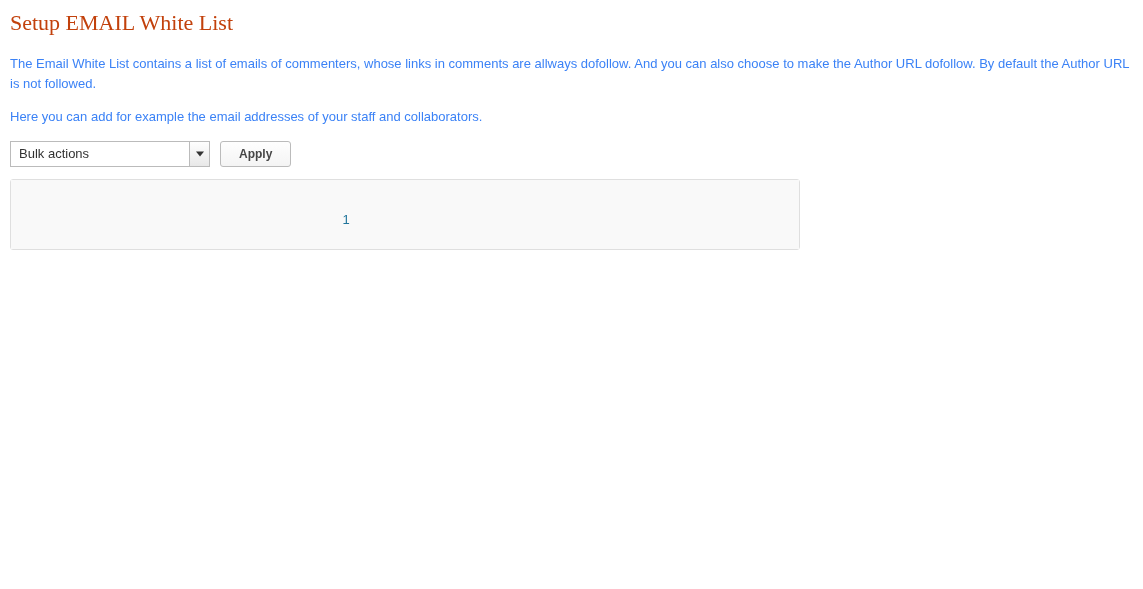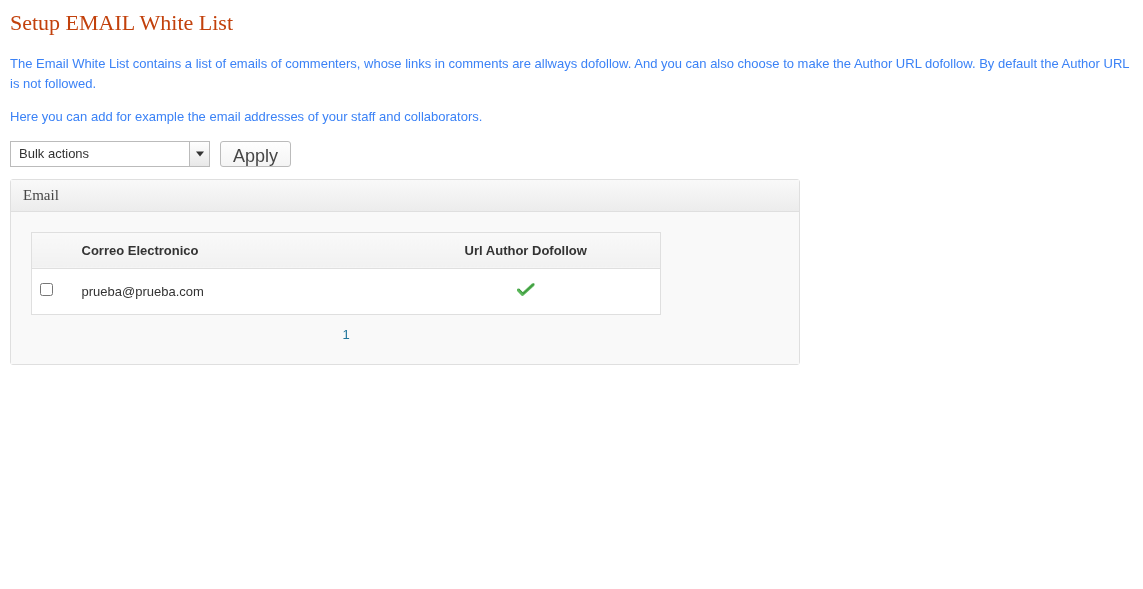--- a/index.html
+++ b/index.html
@@ -59,25 +59,26 @@
       cursor: pointer;
     }
     .bulk-select-arrow svg {
       width: 8px;
       height: 6px;
     }
     .apply-button {
       background: linear-gradient(to bottom, #fefefe, #f4f4f4);
       border: 1px solid #bbb;
       border-radius: 3px;
-      padding: 4px 12px;
-      font-size: 18px;
+      padding: 4px 18px;
+      font-size: 12px;
       color: #464646;
       cursor: pointer;
       height: 26px;
+      font-weight: bold;
     }
     .panel {
       border: 1px solid #dfdfdf;
       border-radius: 3px;
       width: 790px;
       background: #f9f9f9;
     }
     .panel-header {
       background: linear-gradient(to bottom, #f9f9f9, #ececec);
       border-bottom: 1px solid #dfdfdf;
@@ -164,44 +165,18 @@
     <span class="bulk-select-arrow">
       <svg viewBox="0 0 10 6">
           <polygon points="0,0 10,0 5,6" fill="#333"></polygon>
         </svg>
     </span>
   </div>
   <button class="apply-button">Apply</button>
 </div>
 
 <div class="panel">
-  <div class="panel-header">Email</div>
   <div class="panel-body">
-    <table class="data-table">
-      <thead>
-        <tr>
-          <th class="col-check"></th>
-          <th class="col-email">Correo Electronico</th>
-          <th class="col-dofollow">Url Author Dofollow</th>
-        </tr>
-      </thead>
-      <tbody>
-        <tr>
-          <td class="cell-check">
-            <input type="checkbox" class="row-checkbox" style="">
-          </td>
-          <td class="cell-email">prueba@prueba.com</td>
-          <td class="cell-dofollow">
-            <span class="check-icon">
-              <svg viewBox="0 0 20 16">
-                <path d="M1 8 L6 13 L18 2" stroke="#5cb85c" stroke-width="3.5" fill="none" stroke-linecap="round" stroke-linejoin="round"></path>
-                <path d="M2 7 L7 12 L19 1" stroke="#3c963c" stroke-width="1.2" fill="none" stroke-linecap="round" stroke-linejoin="round"></path>
-              </svg>
-            </span>
-          </td>
-        </tr>
-      </tbody>
-    </table>
     <div class="pagination">
       <span class="pagination-page">1</span>
     </div>
   </div>
 </div>
 
 </body></html>

